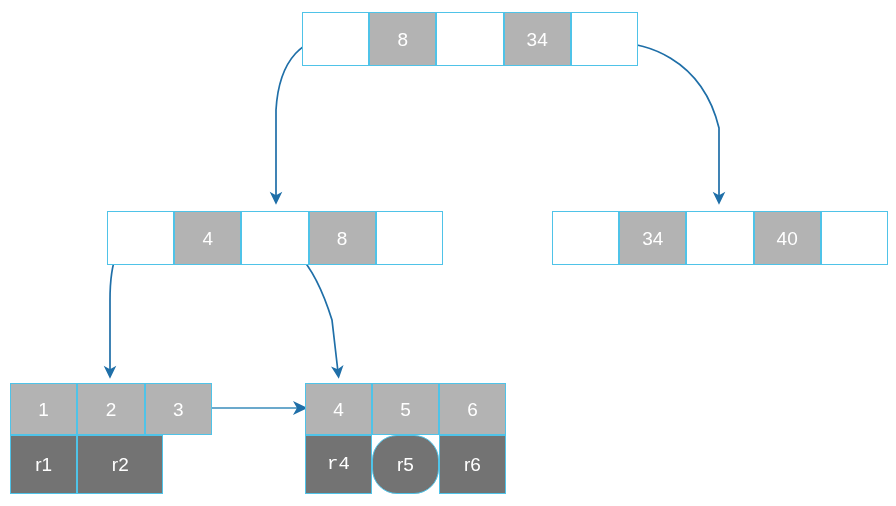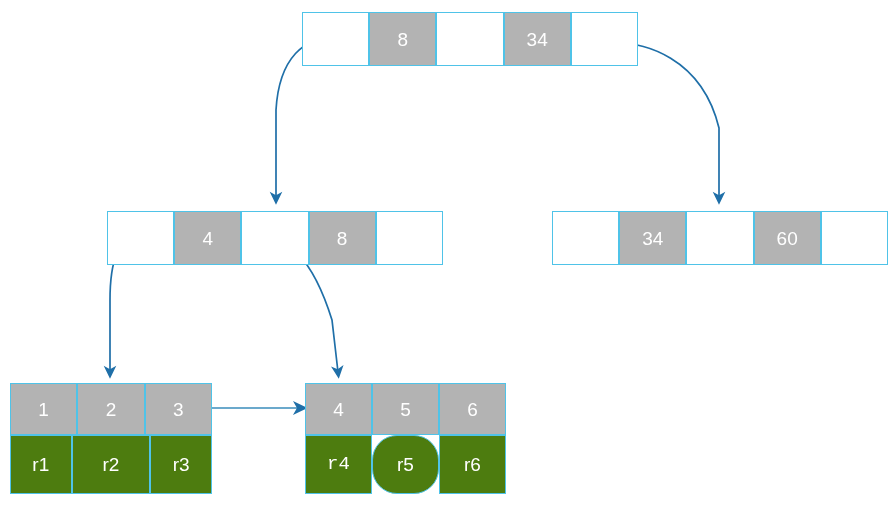--- a/index.html
+++ b/index.html
@@ -54,21 +54,21 @@
     justify-content: center;
     border: 1.6px solid #4FC3E8;
     color: #ffffff;
     font-size: 19px;
     line-height: 1;
   }
   .leaf-cell.k {
     background: #b3b3b3;
   }
   .leaf-cell.r {
-    background: #4d7c0f;
+    background: #737373;
   }
   svg.edges {
     position: absolute;
     left: 0;
     top: 0;
     width: 896px;
     height: 506px;
     pointer-events: none;
     overflow: visible;
   }
@@ -112,34 +112,33 @@
     <div class="cell key" style="width:67.2px;height:54px;">4</div>
     <div class="cell ptr" style="width:67.2px;height:54px;"></div>
     <div class="cell key" style="width:67.2px;height:54px;">8</div>
     <div class="cell ptr" style="width:67.2px;height:54px;"></div>
   </div>
 
   <div class="node" style="left:552px; top:211px; width:336px; height:54px;">
     <div class="cell ptr" style="width:67.2px;height:54px;"></div>
     <div class="cell key" style="width:67.2px;height:54px;">34</div>
     <div class="cell ptr" style="width:67.2px;height:54px;"></div>
-    <div class="cell key" style="width:67.2px;height:54px;">60</div>
+    <div class="cell key" style="width:67.2px;height:54px;">40</div>
     <div class="cell ptr" style="width:67.2px;height:54px;"></div>
   </div>
 
   <div class="leaf" style="left:10px; top:383px; width:202px; height:111px;">
     <div class="leaf-row">
       <div class="leaf-cell k" style="width:67.3px;height:52px;">1</div>
       <div class="leaf-cell k" style="width:67.3px;height:52px;">2</div>
       <div class="leaf-cell k" style="width:67.3px;height:52px;">3</div>
     </div>
     <div class="leaf-row">
       <div class="leaf-cell r" style="width:67.3px;height:59px;">r1</div>
       <div class="leaf-cell r" style="width:86px;height:59px;">r2</div>
-      <div class="leaf-cell r" style="width:67.3px;height:59px;">r3</div>
     </div>
   </div>
 
   <div class="leaf" style="left:305px; top:383px; width:201px; height:111px;">
     <div class="leaf-row">
       <div class="leaf-cell k" style="width:67px;height:52px;">4</div>
       <div class="leaf-cell k" style="width:67px;height:52px;">5</div>
       <div class="leaf-cell k" style="width:67px;height:52px;">6</div>
     </div>
     <div class="leaf-row">

